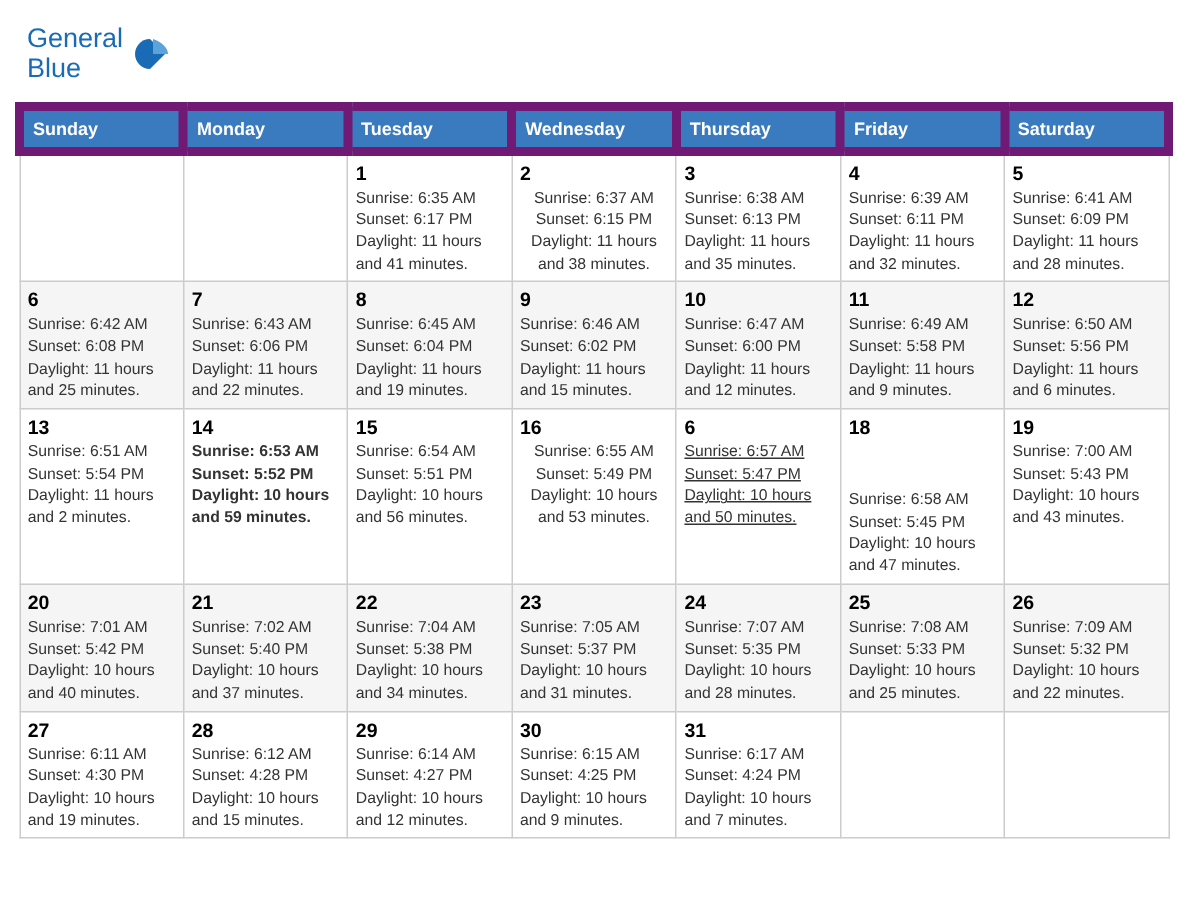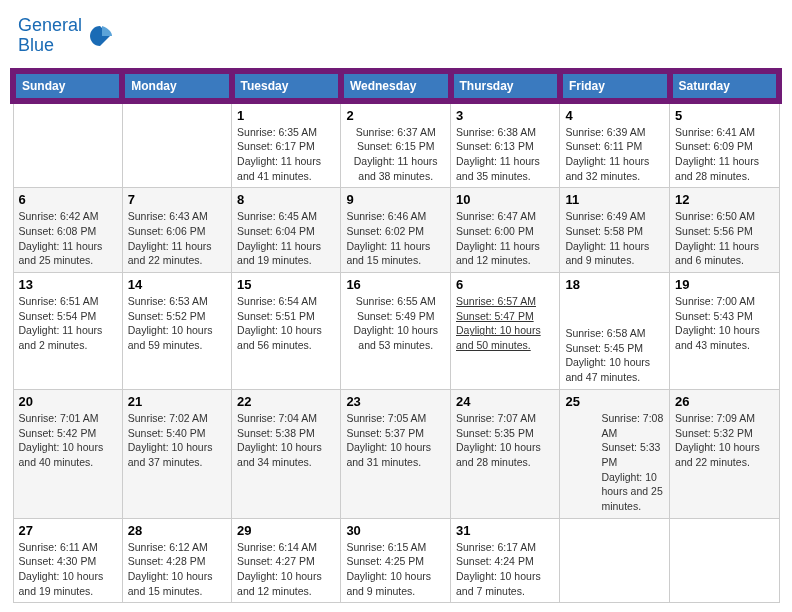--- a/index.html
+++ b/index.html
@@ -197,21 +197,21 @@
       </tr>
       <tr>
         <td>
           <span class="day-num">13</span>
           <div class="day-info" style="white-space: pre-line;">Sunrise: 6:51 AM
 Sunset: 5:54 PM
 Daylight: 11 hours and 2 minutes.</div>
         </td>
         <td>
           <span class="day-num">14</span>
-          <div class="day-info" style="white-space: pre-line;">Sunrise: 6:53 AM
+          <div class="day-info" style="white-space: pre-line; font-weight: bold;">Sunrise: 6:53 AM
 Sunset: 5:52 PM
 Daylight: 10 hours and 59 minutes.</div>
         </td>
         <td>
           <span class="day-num">15</span>
           <div class="day-info" style="white-space: pre-line;">Sunrise: 6:54 AM
 Sunset: 5:51 PM
 Daylight: 10 hours and 56 minutes.</div>
         </td>
         <td>
@@ -265,21 +265,21 @@
 Daylight: 10 hours and 31 minutes.</div>
         </td>
         <td>
           <span class="day-num">24</span>
           <div class="day-info" style="white-space: pre-line;">Sunrise: 7:07 AM
 Sunset: 5:35 PM
 Daylight: 10 hours and 28 minutes.</div>
         </td>
         <td>
           <span class="day-num">25</span>
-          <div class="day-info" style="white-space: pre-line; margin-left: 36px;">Sunrise: 7:08 AM
+          <div class="day-info" style="white-space: pre-line;">Sunrise: 7:08 AM
 Sunset: 5:33 PM
 Daylight: 10 hours and 25 minutes.</div>
         </td>
         <td>
           <span class="day-num">26</span>
           <div class="day-info" style="white-space: pre-line;">Sunrise: 7:09 AM
 Sunset: 5:32 PM
 Daylight: 10 hours and 22 minutes.</div>
         </td>
       </tr>

